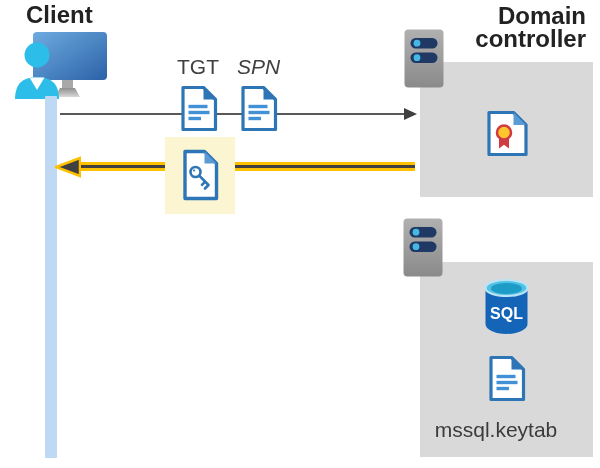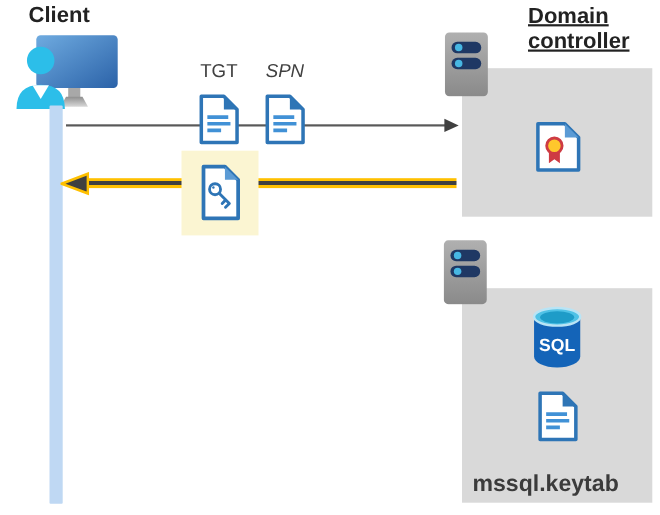--- a/index.html
+++ b/index.html
@@ -1,20 +1,20 @@
 <!DOCTYPE html>
 <html><head>
 <meta charset="utf-8">
 <style>
   html,body{margin:0;padding:0;background:#fff;}
   #stage{position:relative;width:600px;height:468px;background:#ffffff;overflow:hidden;
          font-family:"Liberation Sans",sans-serif;}
   .abs{position:absolute;}
-  .label-bold{font-weight:bold;color:#222222;font-size:20px;line-height:23px;}
-  .label-small{color:#404040;font-size:17px;text-align:center;}
+  .label-bold{font-weight:bold;color:#222222;font-size:24px;line-height:23px;text-align:right;}
+  .label-small{color:#404040;font-size:21px;text-align:left;}
   .label-file{color:#3b3b3b;font-size:21px;text-align:center;}
   .panel{background:#d9d9d9;}
   .timeline{background:#bfd8f3;border-radius:1px;}
   .highlight{background:#fbf5d2;}
   .gray-line{background:#595959;height:2px;}
   .gray-head{width:0;height:0;border-top:6px solid transparent;border-bottom:6px solid transparent;
              border-left:13px solid #404040;}
   .gold-shaft{height:9px;background:linear-gradient(to bottom,
               #ffc000 0px,#ffc000 3px,#404040 3px,#404040 6px,#ffc000 6px,#ffc000 9px);}
   svg{display:block;}
@@ -81,21 +81,21 @@
   <div class="abs highlight" style="left:165px;top:137px;width:70px;height:77px;"></div>
 
   <svg class="abs" style="left:182px;top:149px;" width="37" height="52" viewBox="0 0 37 52">
     <path d="M3 2.5 H22.5 L34.5 14.5 V49.5 H3 Z" fill="#ffffff" stroke="#2e75b6" stroke-width="3.4" stroke-linejoin="round"></path>
     <path d="M22.5 2.5 L34.5 14.5 H22.5 Z" fill="#5b9bd5"></path>
     <circle cx="13.5" cy="23" r="5" fill="none" stroke="#2e75b6" stroke-width="2.6"></circle>
     <circle cx="12" cy="21.5" r="1.1" fill="#2e75b6"></circle>
     <path d="M17.2 26.7 L26.5 36 M26.5 36 L23 39.5 M23.2 32.7 L20 35.9" fill="none" stroke="#2e75b6" stroke-width="2.6" stroke-linecap="round"></path>
   </svg>
 
-  <div class="abs label-bold" style="left:480px;top:4px;width:118px;text-decoration:underline;">Domain controller</div>
+  <div class="abs label-bold" style="left:468px;top:4px;width:118px;">Domain controller</div>
 
   <div class="abs panel" style="left:420px;top:62px;width:173px;height:135px;"></div>
 
   <svg class="abs" style="left:404px;top:29px;" width="40" height="59" viewBox="0 0 40 59">
     <defs>
       <linearGradient id="sg1" x1="0" y1="0" x2="0" y2="1">
         <stop offset="0" stop-color="#b0b0b0"></stop>
           <stop offset="1" stop-color="#8a8a8a"></stop>
       </linearGradient>
     </defs>
@@ -140,15 +140,15 @@
   <svg class="abs" style="left:488px;top:354px;" width="38" height="49" viewBox="0 0 38 47">
     <path d="M3 2.5 H23.5 L35.5 14.5 V44.5 H3 Z" fill="#ffffff" stroke="#2e75b6" stroke-width="3.2" stroke-linejoin="round"></path>
     <path d="M23.5 2.5 L35.5 14.5 H23.5 Z" fill="#2e75b6"></path>
     <g stroke="#4191d6" stroke-width="3.4">
       <line x1="8.5" y1="21.5" x2="27.5" y2="21.5"></line>
       <line x1="8.5" y1="27.5" x2="29.5" y2="27.5"></line>
       <line x1="8.5" y1="33.5" x2="21" y2="33.5"></line>
     </g>
   </svg>
 
-  <div class="abs label-file" style="left:420px;top:428px;width:152px;font-weight:bold;">mssql.keytab</div>
+  <div class="abs label-file" style="left:420px;top:418px;width:152px;">mssql.keytab</div>
 
 </div>
 
 </body></html>

